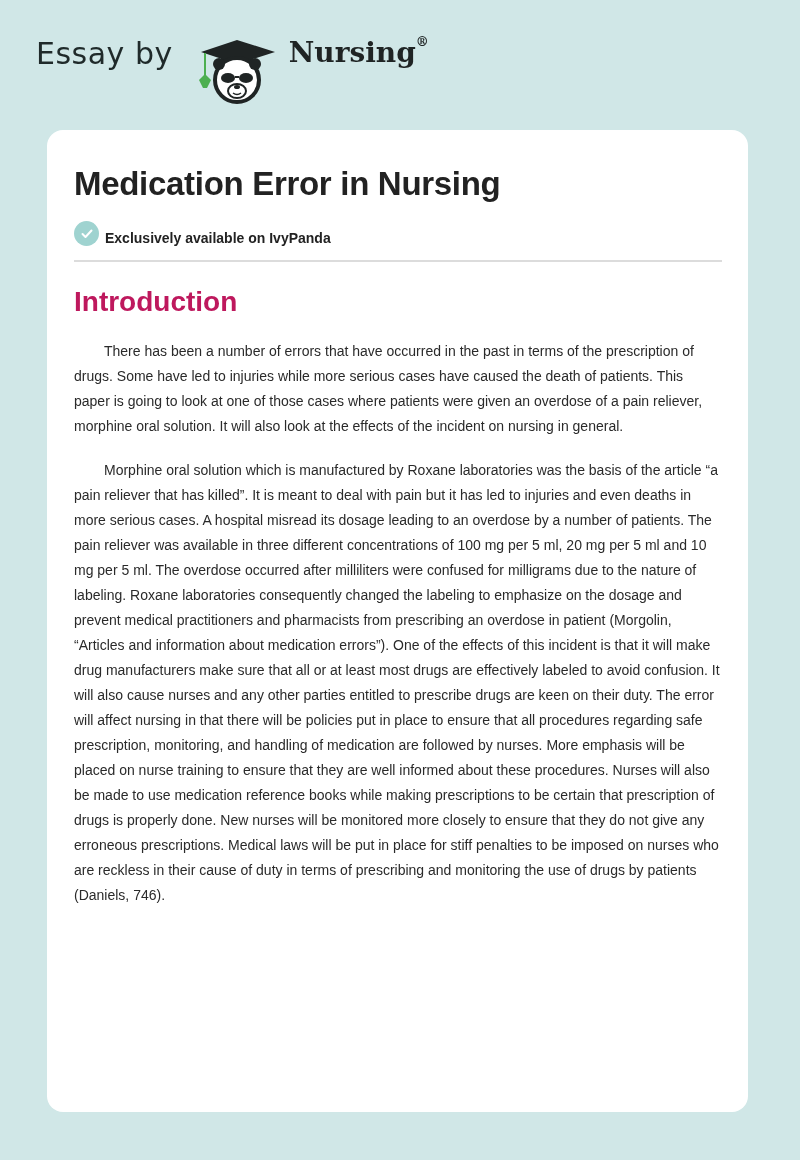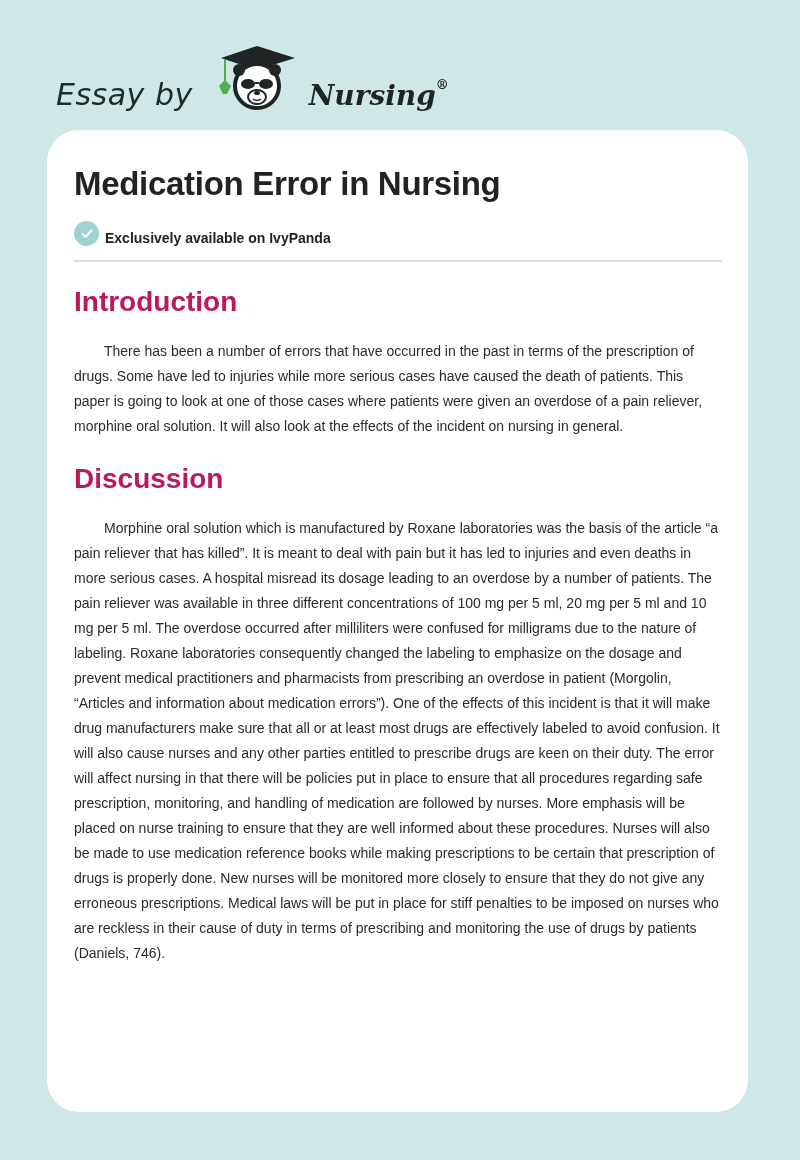--- a/index.html
+++ b/index.html
@@ -3,38 +3,38 @@
 <meta charset="utf-8">
 <style>
   html, body { margin: 0; padding: 0; }
   body {
     width: 800px; height: 1160px;
     background: #d0e7e7;
     font-family: "Liberation Sans", sans-serif;
     position: relative; overflow: hidden;
   }
   .header {
-    position: absolute; left: 56px; top: 36px; height: 76px;
-    display: flex; align-items: flex-end; font-style: italic;
+    position: absolute; left: 36px; top: 36px; height: 76px;
+    display: flex; align-items: flex-start;
   }
   .essay-by {
     font-family: "DejaVu Sans", sans-serif;
     font-size: 30px; color: #1f2a2a; letter-spacing: 0.5px;
     margin-right: 18px;
   }
   .panda { width: 92px; height: 70px; margin-right: 6px; }
   .brand {
     font-family: "DejaVu Serif", serif; font-weight: bold;
     font-size: 28px; color: #1f2424;
   }
   .brand sup { font-size: 13px; vertical-align: top; position: relative; top: -2px; }
   .card {
     position: absolute; left: 47px; top: 130px;
     width: 701px; height: 982px;
-    background: #ffffff; border-radius: 32px;
+    background: #ffffff; border-radius: 16px;
     box-sizing: border-box; padding: 32px 26px 0 27px;
   }
   .title {
     font-size: 33px; font-weight: bold; color: #222;
     margin: 2px 0 0 0; line-height: 40px; letter-spacing: -0.3px;
   }
   .exclusive {
     display: flex; align-items: flex-end; margin-top: 16px; height: 26px;
   }
   .check {
@@ -91,16 +91,15 @@
     <span class="exclusive-text">Exclusively available on IvyPanda</span>
   </div>
   <div class="divider"></div>
 
   <section>
     <h2>Introduction</h2>
     <p>There has been a number of errors that have occurred in the past in terms of the prescription of drugs. Some have led to injuries while more serious cases have caused the death of patients. This paper is going to look at one of those cases where patients were given an overdose of a pain reliever, morphine oral solution. It will also look at the effects of the incident on nursing in general.</p>
   </section>
 
   <section>
-    <h2>Discussion</h2>
     <p>Morphine oral solution which is manufactured by Roxane laboratories was the basis of the article “a pain reliever that has killed”. It is meant to deal with pain but it has led to injuries and even deaths in more serious cases. A hospital misread its dosage leading to an overdose by a number of patients. The pain reliever was available in three different concentrations of 100 mg per 5 ml, 20 mg per 5 ml and 10 mg per 5 ml. The overdose occurred after milliliters were confused for milligrams due to the nature of labeling. Roxane laboratories consequently changed the labeling to emphasize on the dosage and prevent medical practitioners and pharmacists from prescribing an overdose in patient (Morgolin, “Articles and information about medication errors”). One of the effects of this incident is that it will make drug manufacturers make sure that all or at least most drugs are effectively labeled to avoid confusion. It will also cause nurses and any other parties entitled to prescribe drugs are keen on their duty. The error will affect nursing in that there will be policies put in place to ensure that all procedures regarding safe prescription, monitoring, and handling of medication are followed by nurses. More emphasis will be placed on nurse training to ensure that they are well informed about these procedures. Nurses will also be made to use medication reference books while making prescriptions to be certain that prescription of drugs is properly done. New nurses will be monitored more closely to ensure that they do not give any erroneous prescriptions. Medical laws will be put in place for stiff penalties to be imposed on nurses who are reckless in their cause of duty in terms of prescribing and monitoring the use of drugs by patients (Daniels, 746).</p>
   </section>
 </main>
 
 </body></html>

